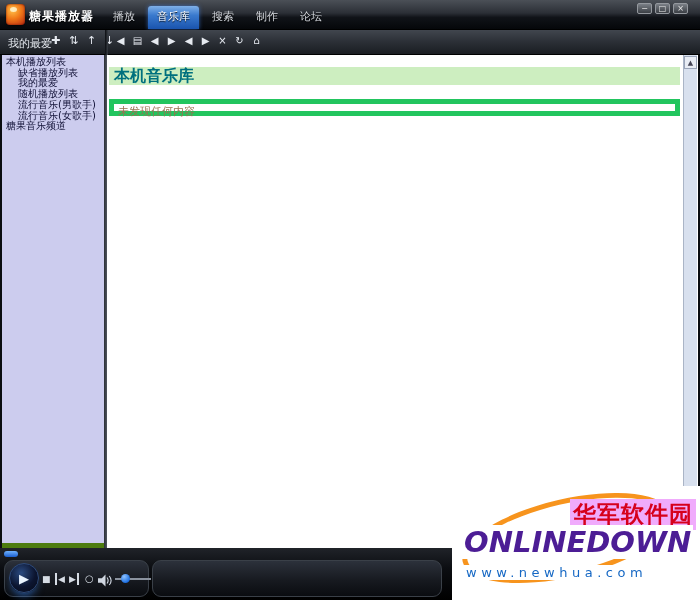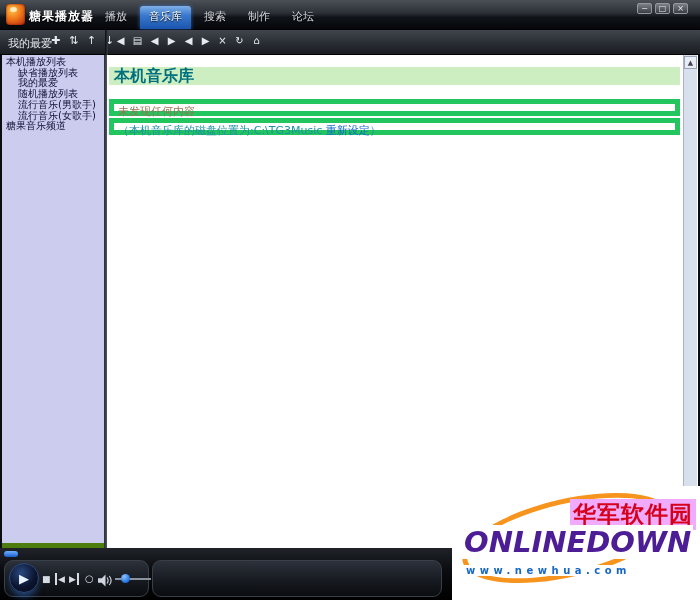--- a/index.html
+++ b/index.html
@@ -13,21 +13,21 @@
   .app-icon { position:absolute; left:6px; top:4px; width:19px; height:21px; border-radius:4px;
     background:radial-gradient(circle at 35% 30%, #ffc04a 0%, #f07818 45%, #b42410 100%);
     box-shadow:inset 0 0 2px #601000, 0 1px 2px rgba(0,0,0,.6); }
   .app-icon:after { content:""; position:absolute; left:4px; top:3px; width:7px; height:5px;
     background:rgba(255,255,230,.75); border-radius:50%; }
   .app-title { position:absolute; left:29px; top:8px; color:#fff; font-size:12px; font-weight:bold;
     letter-spacing:1px; text-shadow:0 1px 2px #000; }
   .skin-icon { position:absolute; left:82px; top:11px; width:10px; height:10px; }
   .skin-icon:before { content:""; position:absolute; left:4px; top:0; width:2px; height:10px;
     background:#cfd4da; transform:rotate(35deg); border-radius:1px; }
-  .tabs { position:absolute; left:96px; bottom:0; height:23px; display:flex; gap:4px; }
+  .tabs { position:absolute; left:104px; bottom:0; height:23px; display:flex; gap:4px; }
   .tab { height:23px; line-height:22px; padding:0 9px; font-size:11px; color:#d8dce2;
     text-shadow:0 1px 1px #000; cursor:default; }
   .tab.active { background:linear-gradient(180deg,#7fb0e8 0%,#3a7ace 40%,#1a54ae 100%);
     color:#fff; border-radius:3px 3px 0 0; box-shadow:0 0 4px rgba(70,140,255,.6); }
   .winbtns { position:absolute; right:12px; top:3px; display:flex; gap:3px; }
   .winbtn { width:15px; height:11px; font-size:8px; line-height:10px; text-align:center; color:#e8e8e8;
     background:linear-gradient(180deg,#7a7f86,#3a3e44); border:1px solid #94989e; border-radius:2px; }
 
   
   .toolbar { position:absolute; left:0; top:30px; width:700px; height:25px;
@@ -89,21 +89,21 @@
     background:radial-gradient(circle at 35% 30%, #8ec2ff, #1d6fe0 70%, #0a3a90); }
 
   
   .watermark { position:absolute; left:452px; top:486px; width:248px; height:114px; background:#fff; z-index:99; }
   .wm-ellipse { position:absolute; left:8px; top:13px; width:214px; height:78px; border:5px solid #f7941d;
     border-radius:50%; transform:rotate(-13deg); }
   .wm-cn { position:absolute; right:4px; top:13px; font-size:23px; font-weight:bold; color:#d6001c;
     background:#f0abfc; padding:0 3px; letter-spacing:1px; }
   .wm-brand { position:absolute; left:10px; top:39px; font-size:29px; font-weight:bold; font-style:italic;
     color:#4c1d95; background:#fff; padding:0 2px; }
-  .wm-url { position:absolute; left:12px; top:79px; font-size:10px; font-weight:bold; color:#1668c4;
+  .wm-url { position:absolute; left:12px; top:79px; font-size:13px; font-weight:normal; color:#1668c4;
     background:#fff; letter-spacing:4.5px; padding:0 2px; }
 </style>
 </head>
 <body>
 
 <div class="window">
 
   <div class="titlebar">
     <div class="app-icon"></div>
     <div class="app-title">糖果播放器</div>
@@ -151,21 +151,20 @@
     <div class="tree-item lv1">随机播放列表</div>
     <div class="tree-item lv1">流行音乐(男歌手)</div>
     <div class="tree-item lv1">流行音乐(女歌手)</div>
     <div class="tree-item lv0">糖果音乐频道</div>
   </div>
   <div class="splitbar"></div>
 
   <div class="content">
     <div class="lib-header">本机音乐库</div>
     <div class="msg-box box-empty">未发现任何内容</div>
-    <div class="msg-box box-loc"><span>（本机音乐库的磁盘位置为:C:\TG3Music </span><span class="reset-link">重新设定</span><span>）</span></div>
     <div class="vscroll">
       <div class="scr-btn scr-up">▲</div>
       <div class="scr-btn scr-down">▼</div>
     </div>
   </div>
 
   <div class="bottombar">
     <div class="split-handle"></div>
     <div class="panel panel1">
       <div class="play-btn">▶</div>

